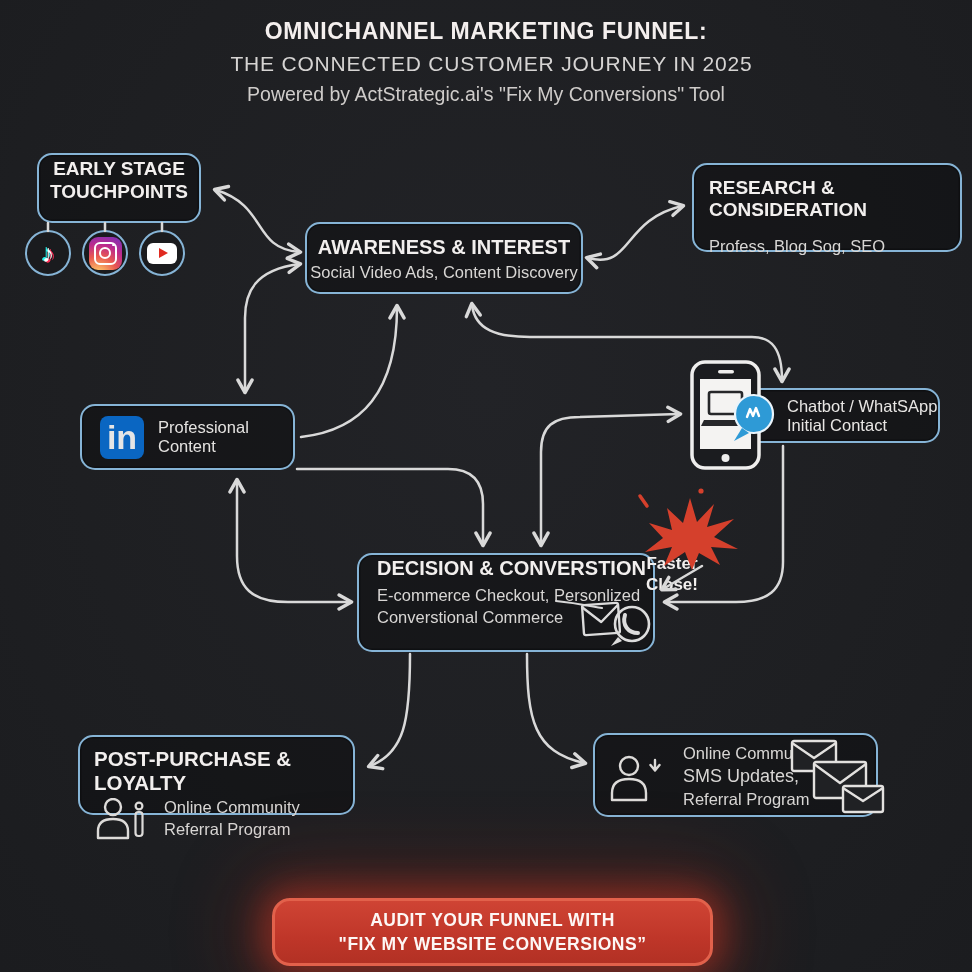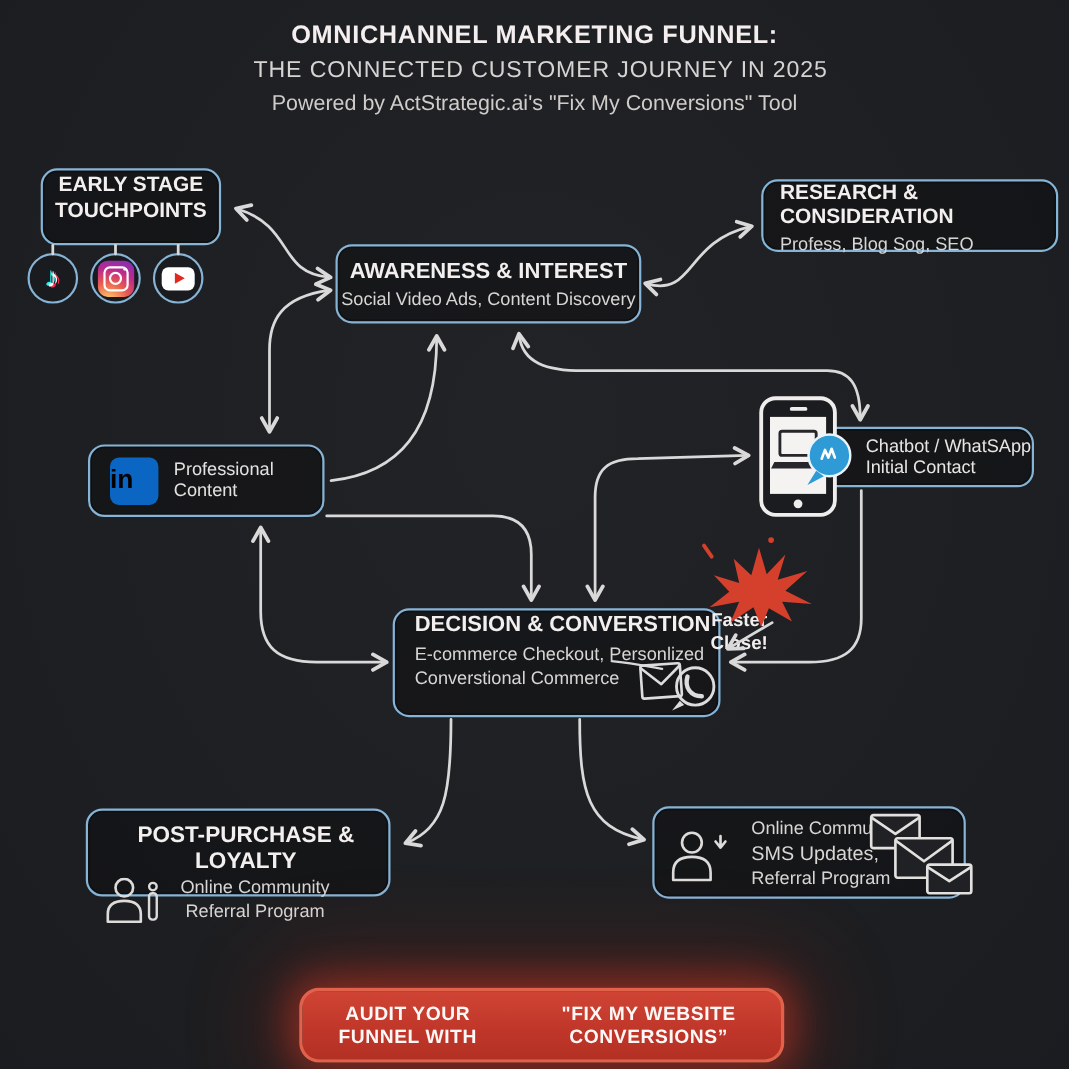--- a/index.html
+++ b/index.html
@@ -29,27 +29,27 @@
   .tiktok-note{font-size:25px;font-weight:bold;color:#fdfdfd;
     text-shadow:-2px -1px 0 #25f4ee, 2px 1px 0 #fe2c55;}
   .ig-sq{width:33px;height:33px;border-radius:9px;position:relative;
     background:radial-gradient(circle at 28% 115%, #fdc468 8%, #e95950 42%, #bc2a8d 68%, #7232bd 100%);}
   .ig-cam{position:absolute;left:5px;top:5px;width:19px;height:19px;border:2px solid #fff;border-radius:6px;}
   .ig-lens{position:absolute;left:10.5px;top:10.5px;width:8px;height:8px;border:2px solid #fff;border-radius:50%;}
   .ig-dot{position:absolute;right:7px;top:7px;width:2.5px;height:2.5px;background:#fff;border-radius:50%;}
   .yt-body{width:30px;height:21px;border-radius:6px;background:#fff;display:flex;align-items:center;justify-content:center;}
   .yt-tri{width:0;height:0;border-left:9px solid #e02a20;border-top:5.5px solid transparent;border-bottom:5.5px solid transparent;margin-left:2px;}
   .li-badge{width:44px;height:43px;border-radius:8px;background:#0a66c2;
-    display:flex;align-items:center;font-weight:bold;font-size:24px;color:#000000;}
+    display:flex;align-items:center;justify-content:center;font-weight:bold;font-size:34px;color:#e5e5e5;}
   .cta{
     position:absolute;left:272px;top:898px;width:441px;height:68px;border-radius:18px;
     background:linear-gradient(180deg,#cf4434 0%,#bf3629 60%,#b23124 100%);
     border:3px solid #e2614b;box-sizing:border-box;cursor:pointer;
     box-shadow:0 0 34px 10px rgba(222,58,37,0.45), 0 0 80px 24px rgba(200,45,25,0.25);
-    display:flex;flex-direction:row;align-items:center;justify-content:center;gap:3px;
+    display:flex;flex-direction:column;align-items:center;justify-content:center;gap:3px;
   }
   .cta .l{font-weight:bold;font-size:17.5px;letter-spacing:.5px;color:#fdf7f5;text-align:center;}
 </style>
 </head>
 <body>
 
 <div id="stage">
 
   <div class="hdr">
     <div class="t1">OMNICHANNEL MARKETING FUNNEL:</div>
@@ -70,23 +70,23 @@
         <div class="ig-lens"></div>
         <div class="ig-dot"></div>
       </div>
   </div>
   <div class="circle-icon" style="left:139px;top:230px;">
     <div class="yt-body">
         <div class="yt-tri"></div>
       </div>
   </div>
 
-  <div class="box" style="left:692px;top:163px;width:270px;height:66px;padding:0 0 0 15px;">
+  <div class="box" style="left:692px;top:163px;width:270px;height:89px;padding:12px 0 0 15px;">
     <div class="bt" style="font-size:19px;">RESEARCH &amp; CONSIDERATION</div>
-    <div class="sub" style="font-size:16.5px;margin-top:4px;">Profess, Blog Sog, SEO</div>
+    <div class="sub" style="font-size:16.5px;margin-top:16px;">Profess, Blog Sog, SEO</div>
   </div>
 
   <div class="box center" style="left:305px;top:222px;width:278px;height:72px;padding-top:12px;">
     <div class="bt" style="font-size:20px;">AWARENESS &amp; INTEREST</div>
     <div class="sub" style="font-size:16.5px;margin-top:4px;">Social Video Ads, Content Discovery</div>
   </div>
 
   <div class="box" style="left:80px;top:404px;width:215px;height:66px;display:flex;align-items:center;gap:14px;padding-left:18px;">
     <div class="li-badge">
         <span>in</span>
@@ -106,21 +106,21 @@
     <div class="bt" style="font-size:20px;">DECISION &amp; CONVERSTION</div>
     <div class="sub" style="font-size:16.5px;margin-top:6px;">E-commerce Checkout, Personlized</div>
     <div class="sub" style="font-size:16.5px;margin-top:3px;">Converstional Commerce</div>
   </div>
 
   <div style="position:absolute;left:632px;top:553px;width:80px;text-align:center;">
     <div class="bt" style="font-size:17px;line-height:21px;">Faster</div>
     <div class="bt" style="font-size:17px;line-height:21px;">Close!</div>
   </div>
 
-  <div class="box" style="left:78px;top:735px;width:277px;height:80px;padding:10px 0 0 14px;text-align:center;">
+  <div class="box" style="left:78px;top:735px;width:277px;height:80px;padding:10px 0 0 14px;">
     <div class="bt" style="font-size:20.5px;">POST-PURCHASE &amp; LOYALTY</div>
     <div style="display:flex;gap:12px;margin-top:3px;">
       <svg width="58" height="42" viewBox="0 0 58 42">
         <circle cx="19" cy="9" r="8" fill="none" stroke="#dddbd9" stroke-width="2.4"></circle>
         <path d="M4,40 L4,33 Q4,21 19,21 Q34,21 34,33 L34,40 Z" fill="none" stroke="#dddbd9" stroke-width="2.4" stroke-linejoin="round"></path>
         <circle cx="45" cy="8" r="3.4" fill="none" stroke="#dddbd9" stroke-width="2.2"></circle>
         <rect x="41.5" y="14" width="7" height="24" rx="3" fill="none" stroke="#dddbd9" stroke-width="2.2"></rect>
       </svg>
       <div>
         <div class="sub" style="font-size:16.5px;">Online Community</div>

